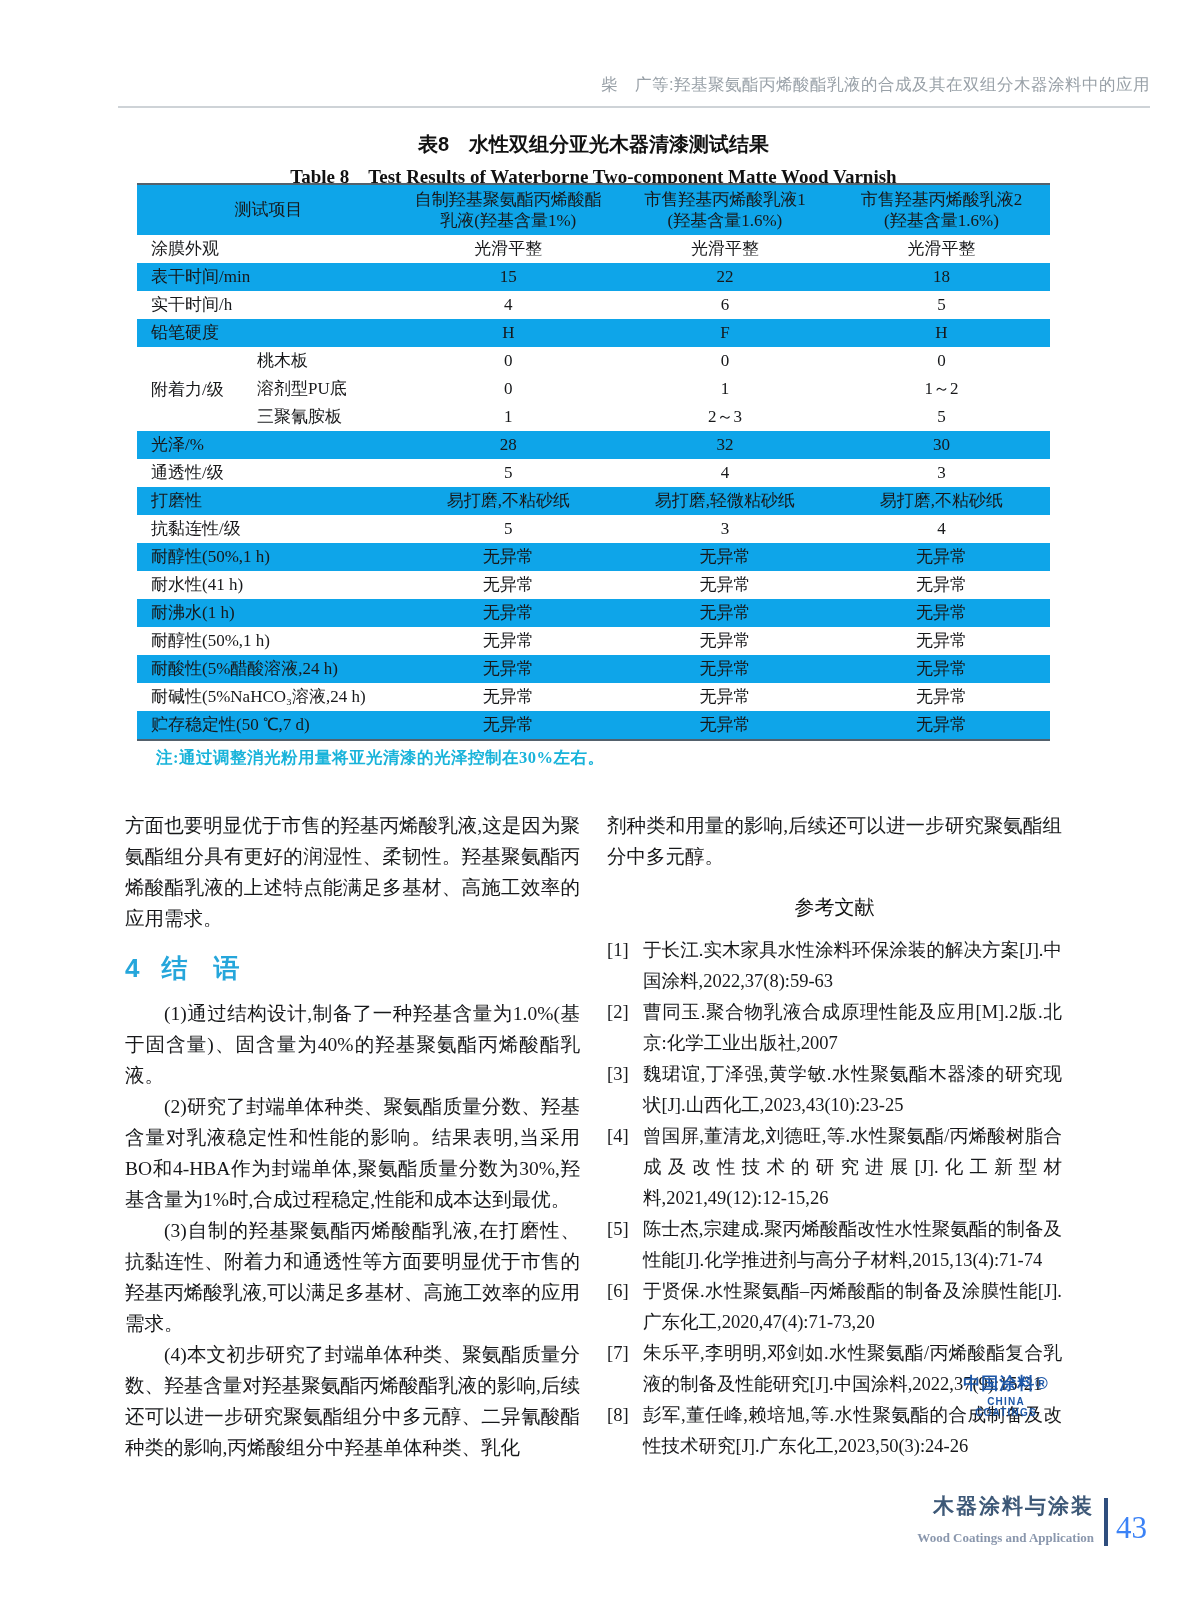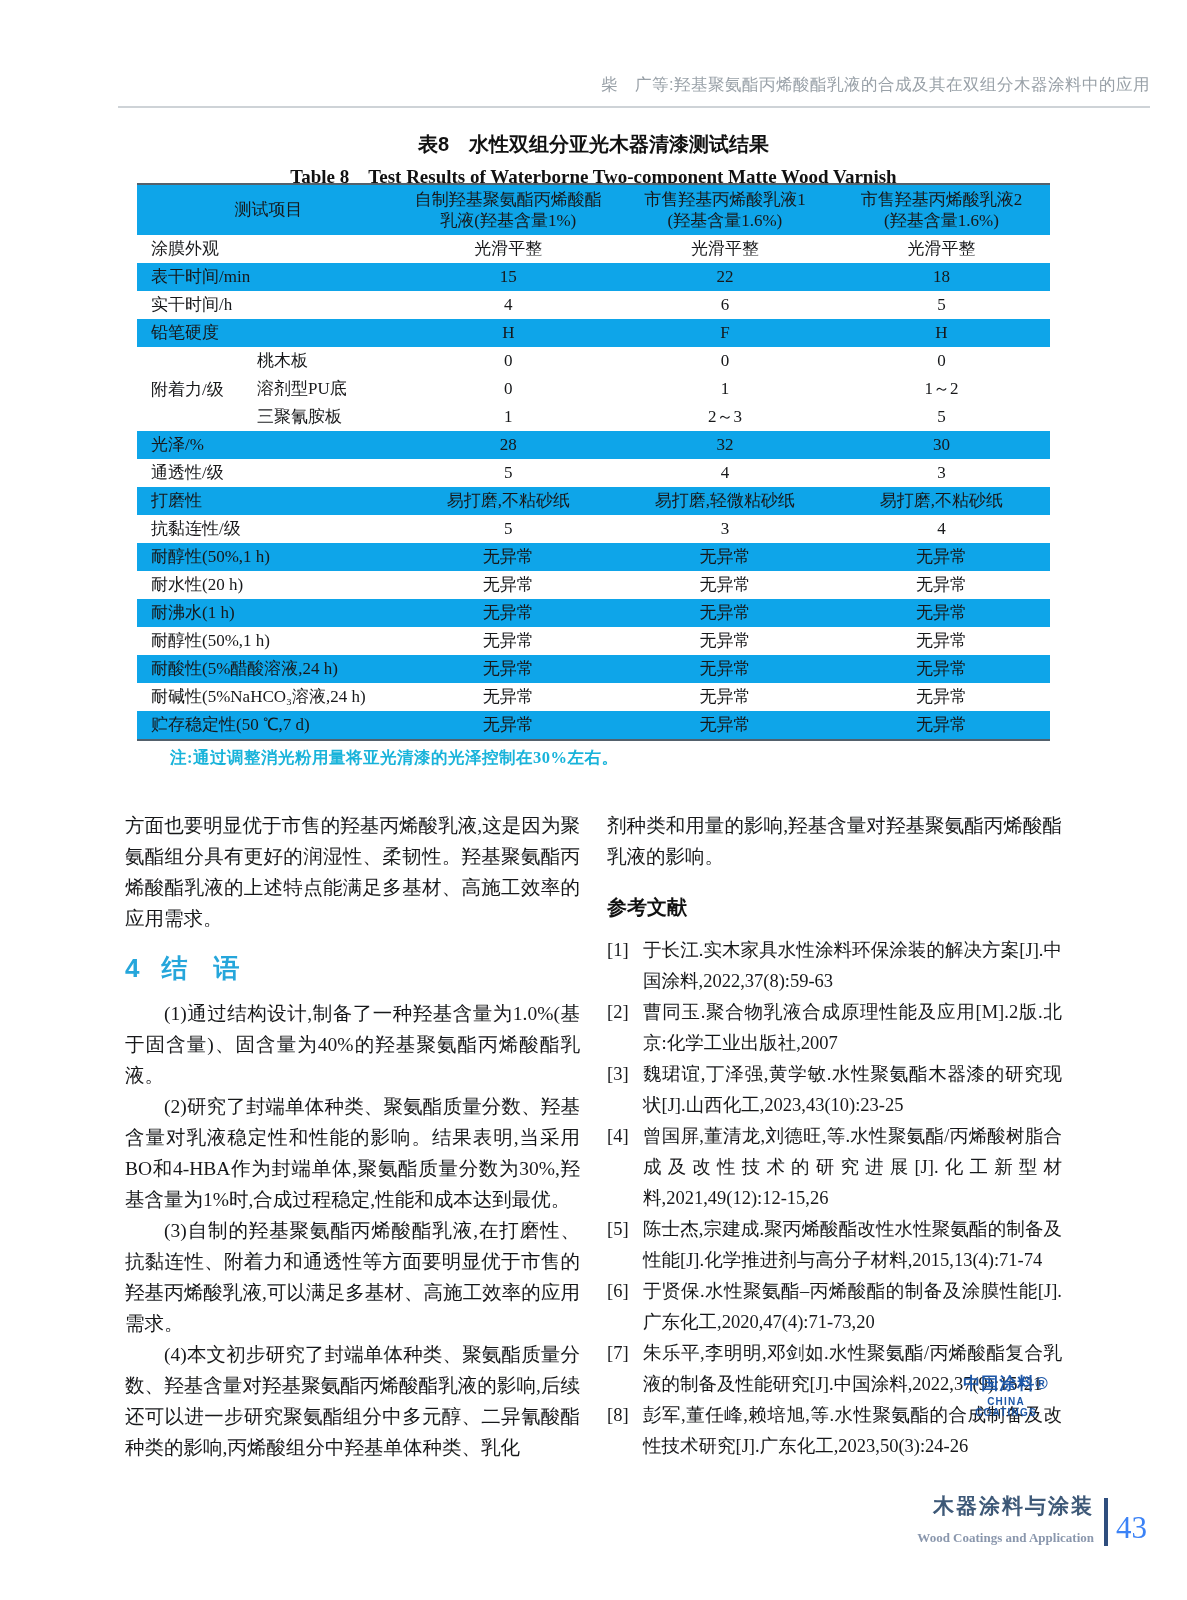--- a/index.html
+++ b/index.html
@@ -31,38 +31,38 @@
   .td { text-align:center; line-height:1.25; padding:1px 2px; }
   .td.label { text-align:left; padding-left:14px; }
   .th { white-space:pre-line; }
   .adh { display:flex; align-items:stretch; }
   .adh .group-label { width:118px; display:flex; align-items:center; padding-left:14px; }
   .adh .sub { flex:1; }
   .adh .subrow { display:grid; grid-template-columns:145px 216.6px 216.6px 216.6px; align-items:center; min-height:28px; }
   .adh .sublabel { text-align:left; }
 
   .table-note {
-    position:absolute; left:170px; top:747px; font-weight:bold;
+    position:absolute; left:156px; top:747px; font-weight:bold;
     font-size:16.5px; color:#18b3da; letter-spacing:0.5px;
   }
 
   
   .col { position:absolute; width:455px; font-size:19.5px; line-height:31px; text-align:justify; }
   .col-left  { left:125px; top:810px; }
   .col-right { left:607px; top:810px; }
   .para { text-indent:0; }
   .para.indent { text-indent:39px; }
   .section-heading {
     font-family:"Liberation Sans", sans-serif; font-weight:bold;
     font-size:26px; color:#25a6db; margin:17px 0 13px 0; line-height:34px;
   }
   .section-heading .sec-no { margin-right:22px; }
   .refs-title {
-    font-family:"Liberation Sans", sans-serif; font-weight:bold; font-size:20px;
-    color:#111; text-align:left; margin:20px 0 12px 0; text-indent:0;
+    font-family:"Liberation Sans", sans-serif; font-weight:normal; font-size:20px;
+    color:#111; text-align:center; margin:20px 0 12px 0; text-indent:0;
   }
   .ref { display:flex; font-size:18.5px; line-height:31px; }
   .ref-num { width:36px; flex:none; }
   .ref-text { flex:1; text-align:justify; }
 
   
   .logo { position:absolute; left:960px; top:1372px; width:92px; text-align:center;
           font-family:"Liberation Sans", sans-serif; color:#1d57a8; }
   .logo-zh { font-weight:bold; font-size:17px; letter-spacing:1px; }
   .logo-en { font-size:10px; letter-spacing:1.2px; font-weight:bold; margin-top:1px; }
@@ -172,21 +172,21 @@
       <div class="td">3</div>
       <div class="td">4</div>
     </div>
     <div class="tr shade">
       <div class="td label">耐醇性(50%,1 h)</div>
       <div class="td">无异常</div>
       <div class="td">无异常</div>
       <div class="td">无异常</div>
     </div>
     <div class="tr">
-      <div class="td label">耐水性(20 h)</div>
+      <div class="td label">耐水性(41 h)</div>
       <div class="td">无异常</div>
       <div class="td">无异常</div>
       <div class="td">无异常</div>
     </div>
     <div class="tr shade">
       <div class="td label">耐沸水(1 h)</div>
       <div class="td">无异常</div>
       <div class="td">无异常</div>
       <div class="td">无异常</div>
     </div>
@@ -223,21 +223,21 @@
     <div class="section-heading">
       <span class="sec-no">4</span><span>结　语</span>
     </div>
     <p class="para indent">(1)通过结构设计,制备了一种羟基含量为1.0%(基于固含量)、固含量为40%的羟基聚氨酯丙烯酸酯乳液。</p>
     <p class="para indent">(2)研究了封端单体种类、聚氨酯质量分数、羟基含量对乳液稳定性和性能的影响。结果表明,当采用BO和4-HBA作为封端单体,聚氨酯质量分数为30%,羟基含量为1%时,合成过程稳定,性能和成本达到最优。</p>
     <p class="para indent">(3)自制的羟基聚氨酯丙烯酸酯乳液,在打磨性、抗黏连性、附着力和通透性等方面要明显优于市售的羟基丙烯酸乳液,可以满足多基材、高施工效率的应用需求。</p>
     <p class="para indent">(4)本文初步研究了封端单体种类、聚氨酯质量分数、羟基含量对羟基聚氨酯丙烯酸酯乳液的影响,后续还可以进一步研究聚氨酯组分中多元醇、二异氰酸酯种类的影响,丙烯酸组分中羟基单体种类、乳化</p>
   </div>
 
   <div class="col col-right">
-    <p class="para">剂种类和用量的影响,羟基含量对羟基聚氨酯丙烯酸酯乳液的影响。</p>
+    <p class="para">剂种类和用量的影响,后续还可以进一步研究聚氨酯组分中多元醇。</p>
     <div class="refs-title">参考文献</div>
     <div class="ref">
       <span class="ref-num">[1]</span>
       <span class="ref-text">于长江.实木家具水性涂料环保涂装的解决方案[J].中国涂料,2022,37(8):59-63</span>
     </div>
     <div class="ref">
       <span class="ref-num">[2]</span>
       <span class="ref-text">曹同玉.聚合物乳液合成原理性能及应用[M].2版.北京:化学工业出版社,2007</span>
     </div>
     <div class="ref">

